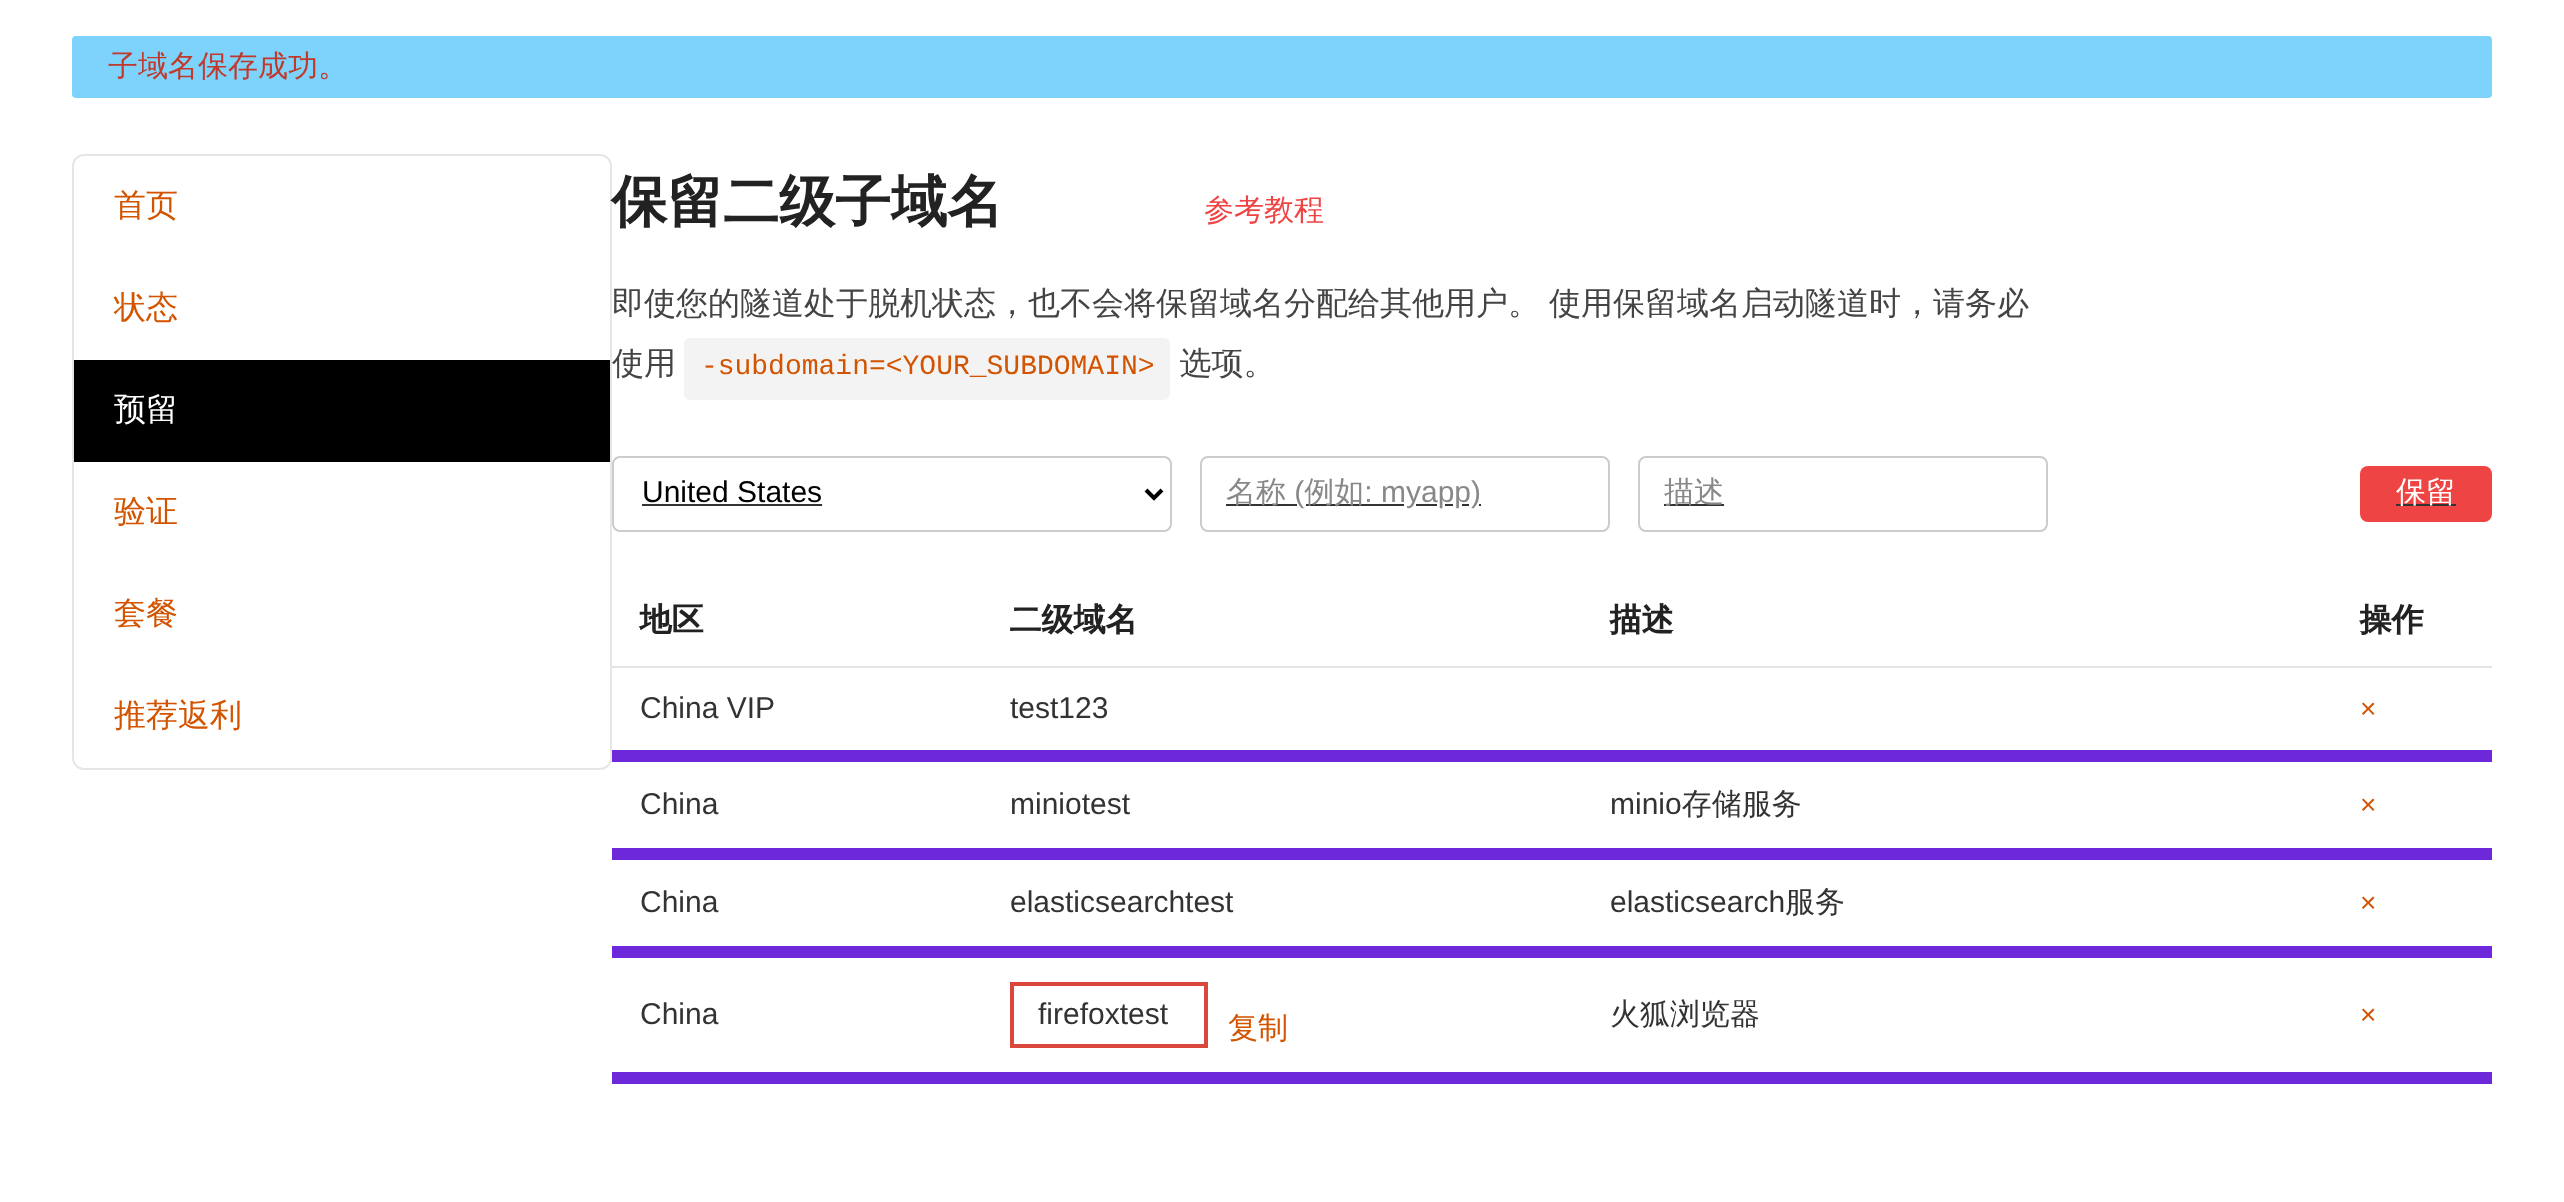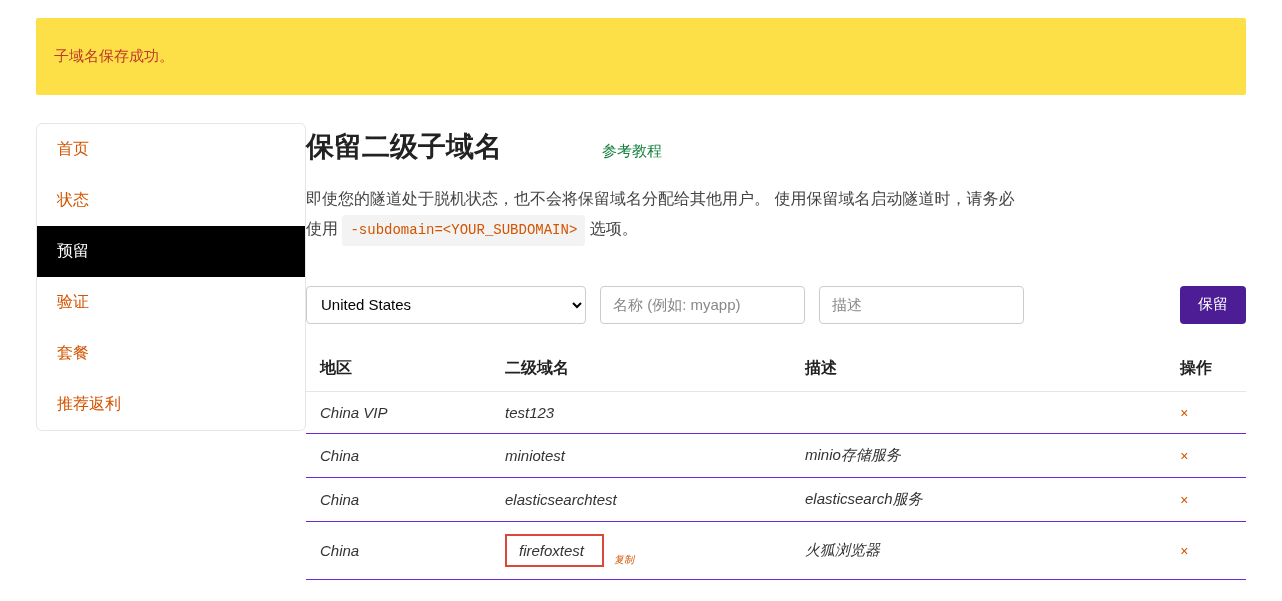--- a/index.html
+++ b/index.html
@@ -1,41 +1,41 @@
 <!DOCTYPE html>
 <html><head>
   <meta charset="utf-8">
   <style>
     * { box-sizing: border-box; margin: 0; padding: 0; }
     body { font-family: -apple-system, BlinkMacSystemFont, "Segoe UI", "Helvetica Neue", Arial, "PingFang SC", "Microsoft YaHei", sans-serif; background: #fff; color: #333; }
     .container { width: 1282px; padding: 0 36px; }
-    .alert { background: #fde047; color: #c0392b; padding: 29px 18px; margin: 18px 0 28px 0; font-size: 15px; border-radius: 2px; }
+    .alert { background: #7dd3fc; color: #c0392b; padding: 6px 18px; margin: 18px 0 28px 0; font-size: 15px; border-radius: 2px; }
     .layout { display: flex; }
     .sidebar { width: 270px; flex-shrink: 0; border: 1px solid #e6e6e6; border-radius: 6px; overflow: hidden; align-self: flex-start; }
     .sidebar-item { display: block; padding: 15px 20px; font-size: 16px; color: #d35400; text-decoration: none; cursor: pointer; }
     .sidebar-item:not(:last-child) { }
     .sidebar-item.active { background: #000000; color: #fff; }
     .main { flex: 1; padding-top: 5px; }
     .header-row { display: flex; align-items: baseline; gap: 100px; }
     .page-title { font-size: 28px; font-weight: 700; color: #222; text-align: right; }
-    .tutorial-link { color: #15803d; font-size: 15px; text-decoration: none; cursor: pointer; }
+    .tutorial-link { color: #ef4444; font-size: 15px; text-decoration: none; cursor: pointer; }
     .desc { margin-top: 18px; font-size: 16px; color: #444; line-height: 1.9; max-width: 720px; }
     .code-inline { background: #f3f3f3; color: #d35400; font-family: "Courier New", monospace; font-size: 14px; padding: 2px 8px; border-radius: 3px; display: inline-block; }
-    .form-row { display: flex; gap: 14px; margin-top: 40px; align-items: center; }
+    .form-row { display: flex; gap: 14px; margin-top: 28px; align-items: center; text-decoration: underline; }
     .region-select { width: 280px; height: 38px; border: 1px solid #ccc; border-radius: 4px; padding: 0 10px; font-size: 15px; background: #fff; }
     .text-input { width: 205px; height: 38px; border: 1px solid #ccc; border-radius: 4px; padding: 0 12px; font-size: 15px; color: #666; }
     .text-input::placeholder { color: #888; }
     .flex-spacer { flex: 1; }
-    .save-btn { background: #4c1d95; color: #fff; border: none; height: 38px; padding: 0 18px; font-size: 15px; border-radius: 4px; cursor: pointer; font-weight: 500; }
+    .save-btn { background: #ef4444; color: #fff; border: none; height: 28px; padding: 0 18px; font-size: 15px; border-radius: 4px; cursor: pointer; font-weight: 500; }
     .table { width: 100%; border-collapse: collapse; margin-top: 22px; }
     .table th { text-align: left; font-size: 16px; font-weight: 700; color: #222; padding: 12px 14px; border-bottom: 1px solid #e5e5e5; }
-    .table td { font-size: 15px; color: #333; padding: 12px 14px; border-bottom: 1px solid #6d28d9; vertical-align: middle; font-style: italic; }
+    .table td { font-size: 15px; color: #333; padding: 12px 14px; border-bottom: 6px solid #6d28d9; vertical-align: middle; }
     .subdomain-cell { display: flex; align-items: flex-end; gap: 10px; }
     .highlighted-box { border: 2px solid #d9483b; padding: 6px 18px 6px 12px; }
-    .copy-link { color: #d35400; font-size: 10px; cursor: pointer; }
+    .copy-link { color: #d35400; font-size: 15px; cursor: pointer; }
     .delete-icon { color: #d35400; font-size: 14px; cursor: pointer; font-family: Arial, sans-serif; }
     .table th:nth-child(1), .table td:nth-child(1) { width: 185px; }
     .table th:nth-child(2), .table td:nth-child(2) { width: 300px; }
     .table th:nth-child(3), .table td:nth-child(3) { width: auto; }
     .table th:nth-child(4), .table td:nth-child(4) { width: 80px; }
   </style>
 </head>
 <body>
 
 <div class="container">

